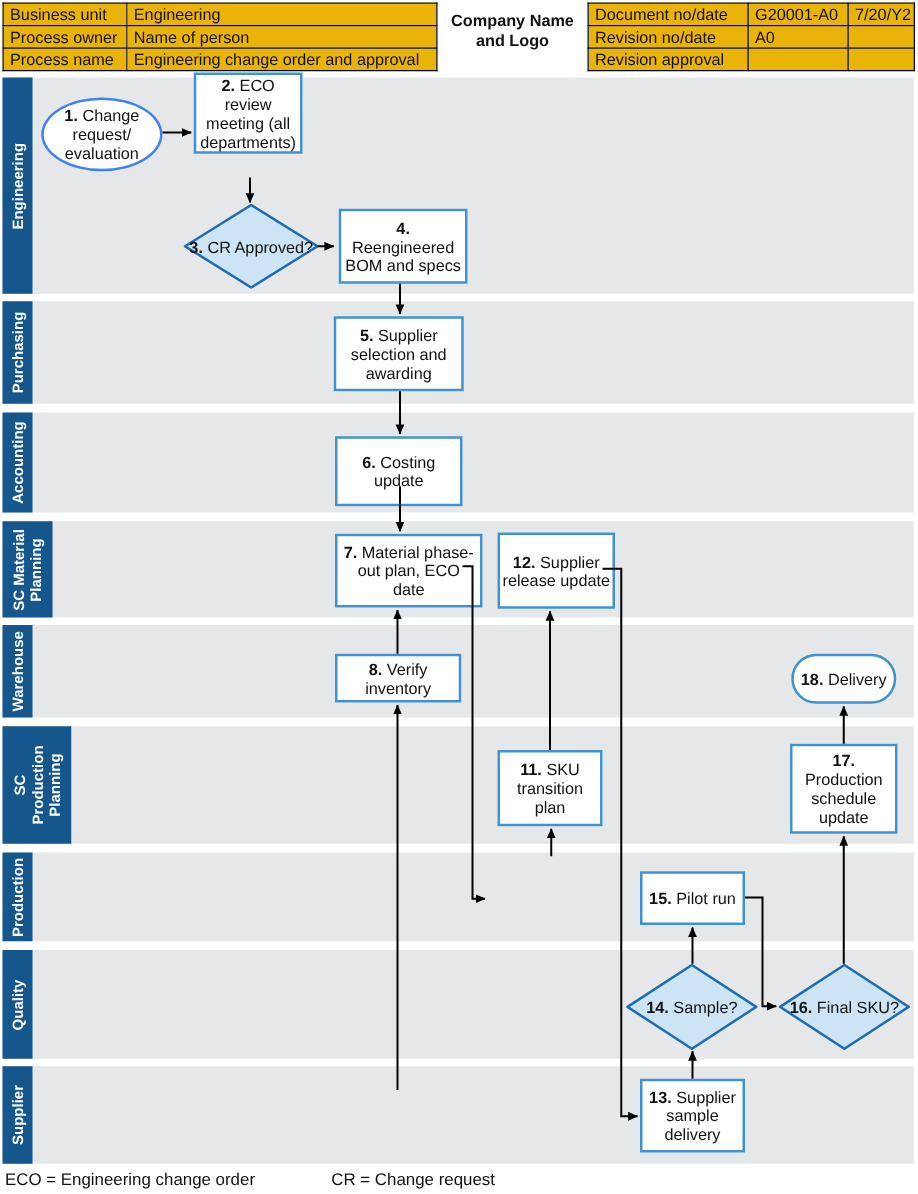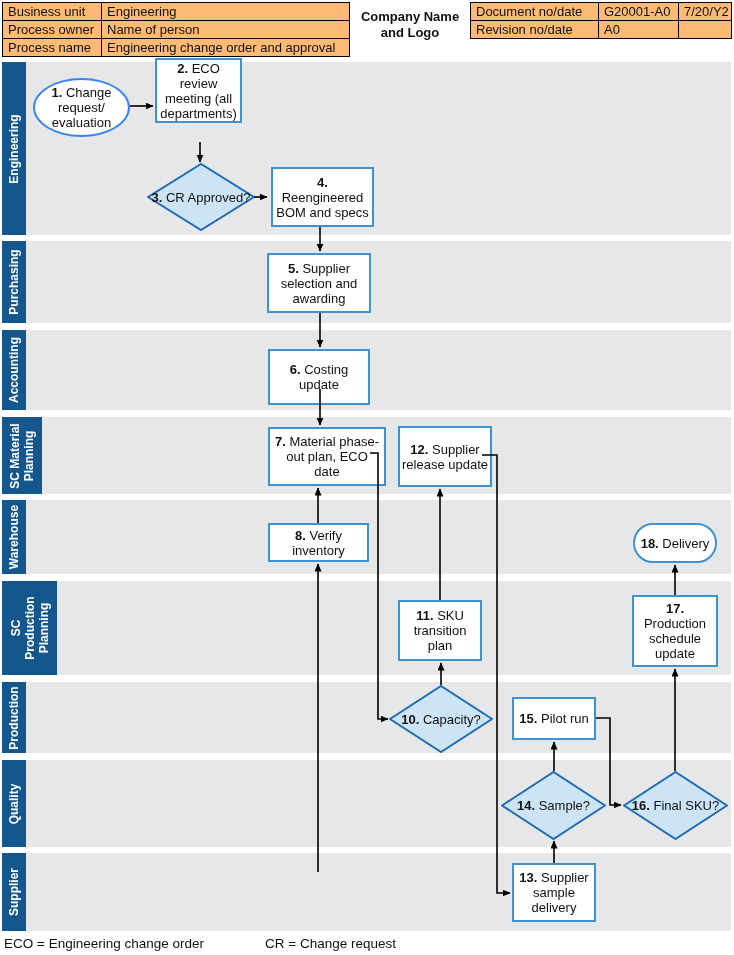--- a/index.html
+++ b/index.html
@@ -3,21 +3,21 @@
 <meta charset="utf-8">
 <style>
   html,body{margin:0;padding:0;background:#ffffff;}
   .canvas{position:relative;width:734px;height:955px;background:#ffffff;
           font-family:"Liberation Sans",sans-serif;color:#111;overflow:hidden;}
 
   
   .htable{position:absolute;border-collapse:collapse;table-layout:fixed;
           font-size:13px;line-height:16px;}
   .htable td{border:1px solid #000;padding:0 0 0 5px;height:17px;white-space:nowrap;
-             overflow:hidden;vertical-align:middle;background:#fdba74;}
+             overflow:hidden;vertical-align:middle;background:#eab308;}
   .company{position:absolute;left:349px;top:9px;width:122px;text-align:center;
            font-weight:700;font-size:13px;line-height:16px;}
 
   
   .lane{position:absolute;left:2px;width:729px;background:#e6e7e8;}
   .lanebar{position:absolute;left:0;top:0;bottom:0;background:#15568d;}
   .lanelabel{position:absolute;top:50%;left:50%;transform:translate(-50%,-50%) rotate(-90deg);
              color:#fff;font-weight:700;font-size:12px;line-height:14px;text-align:center;}
 
   
@@ -74,20 +74,25 @@
         <tr>
           <td>Document no/date</td>
         <td>G20001-A0</td>
         <td>7/20/Y2</td>
         </tr>
     <tr>
           <td>Revision no/date</td>
         <td>A0</td>
         <td></td>
         </tr>
+    <tr>
+          <td>Revision approval</td>
+        <td></td>
+        <td></td>
+        </tr>
   </tbody>
     </table>
 
   <div class="lane" style="top:62px;height:173px;">
     <div class="lanebar" style="width:24px;">
       <div class="lanelabel" style="width:160px;">Engineering</div>
     </div>
   </div>
   <div class="lane" style="top:241px;height:82px;">
     <div class="lanebar" style="width:24px;">
@@ -167,27 +172,20 @@
     <div class="txt"><span class="num">7.</span>
     <span>Material phase-out plan, ECO date</span></div>
   </div>
 
   <div class="node proc" style="left:268px;top:523px;width:101px;height:39px;">
     <div class="txt"><span class="num">8.</span>
     <span>Verify inventory</span></div>
   </div>
 
 
-  <div class="node dia" style="left:389px;top:685px;width:104px;height:68px;">
-    <svg width="104" height="68" viewBox="0 0 104 68">
-      <polygon points="1,34 52,1 103,34 52,67" fill="#cde4f5" stroke="#1f6cb2" stroke-width="2"></polygon>
-    </svg>
-    <div class="txt"><span class="num">10.</span>
-    <span>Capacity?</span></div>
-  </div>
 
   <div class="node proc" style="left:398px;top:600px;width:84px;height:61px;">
     <div class="txt"><span class="num">11.</span>
     <span>SKU transition plan</span></div>
   </div>
 
   <div class="node proc" style="left:398px;top:426px;width:94px;height:61px;">
     <div class="txt"><span class="num">12.</span>
     <span>Supplier release update</span></div>
   </div>

